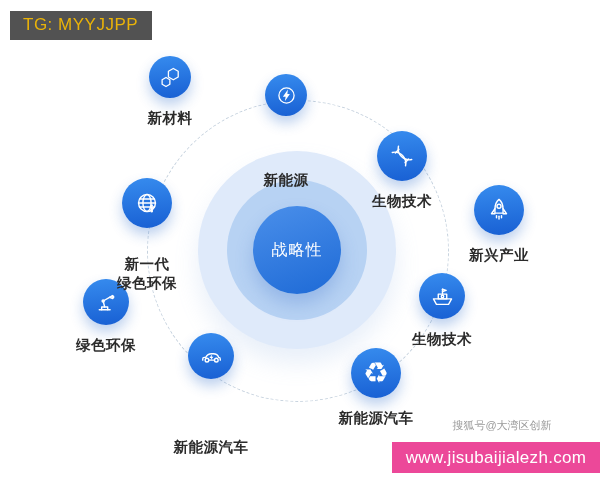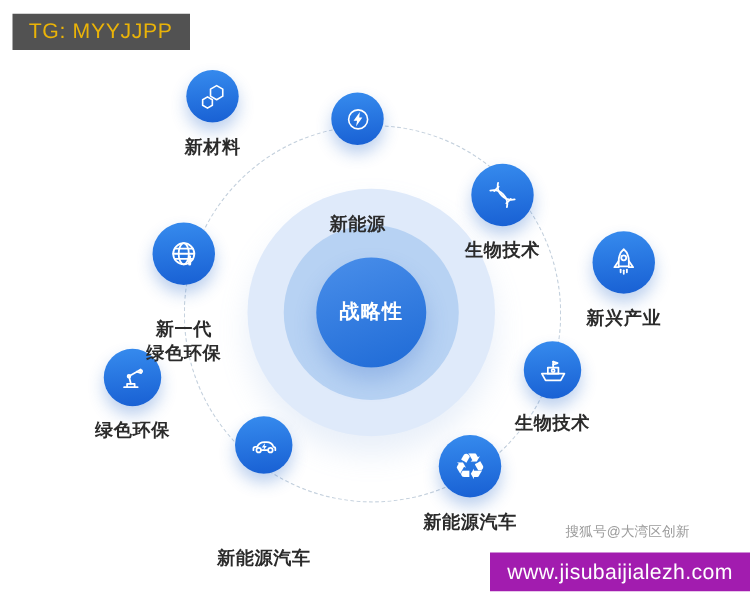--- a/index.html
+++ b/index.html
@@ -21,21 +21,21 @@
     box-shadow:0 14px 24px rgba(140,175,225,.20);
   }
   .ring-middle {
     position:absolute; left:227px; top:180px; width:140px; height:140px;
     border-radius:50%; background:#b7d2f3;
   }
   .hub {
     position:absolute; left:253px; top:206px; width:88px; height:88px;
     border-radius:50%; background:linear-gradient(160deg,#4a8fea,#1e6ad6);
     color:#fff; display:flex; flex-direction:row; align-items:center;
-    justify-content:center; font-size:16px; font-weight:bold;
+    justify-content:center; font-size:16px; font-weight:normal;
     letter-spacing:1px; line-height:1.45; text-align:center;
     box-shadow:0 10px 18px rgba(60,110,200,.28);
   }
   .node { position:absolute; width:120px; display:flex; flex-direction:column; align-items:center; }
   .disc {
     border-radius:50%;
     background:linear-gradient(175deg,#3488ec 8%,#1961d4 96%);
     display:flex; align-items:center; justify-content:center;
     box-shadow:0 7px 13px rgba(32,100,200,.30);
   }
@@ -55,21 +55,21 @@
   .n6 { left:151px; top:333px;gap:48px; } .n6 .disc { width:46px; height:46px; }
   .n7 { left:46px;  top:279px; } .n7 .disc { width:46px; height:46px; }
   .n8 { left:87px;  top:178px;gap:16px; } .n8 .disc { width:50px; height:50px; }
 
   .wm {
     position:absolute; left:422px; top:418px; width:160px; text-align:center;
     font-size:11px; color:#9b9b9b;
   }
   .bar {
     position:absolute; left:392px; top:442px; width:208px; height:31px;
-    background:#a21caf; color:#fff; font-size:17px; letter-spacing:.3px;
+    background:#ec4899; color:#fff; font-size:17px; letter-spacing:.3px;
     display:flex; align-items:center; justify-content:center;
   }
 </style>
 </head>
 <body>
 
 <div class="canvas">
 
   <div class="badge">TG: MYYJJPP</div>
 

